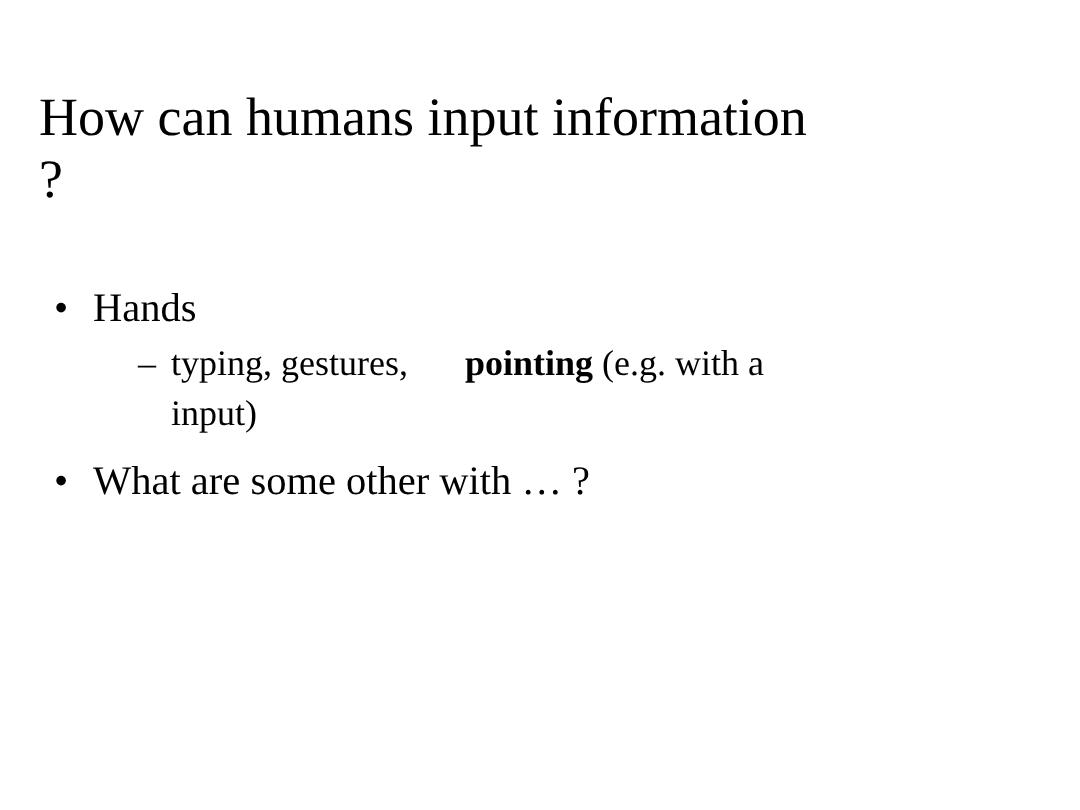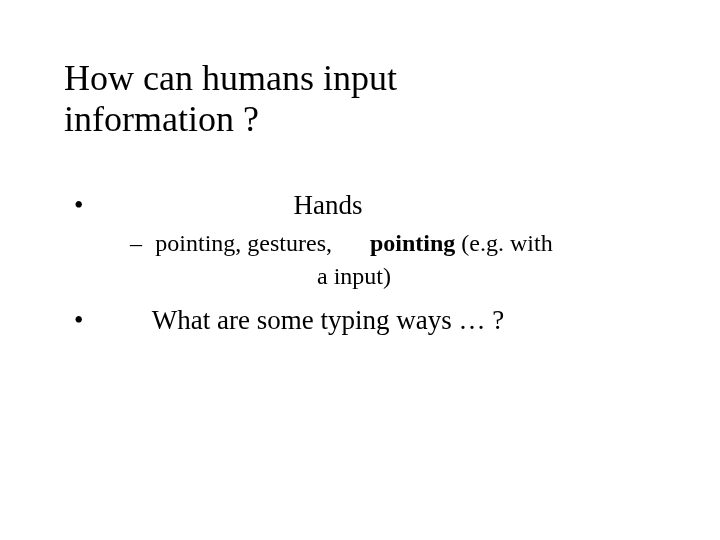--- a/index.html
+++ b/index.html
@@ -8,33 +8,32 @@
     width: 720px;
     height: 540px;
     background: #ffffff;
     font-family: "Times New Roman", Times, serif;
     color: #000;
   }
   .slide {
     box-sizing: border-box;
     width: 610px;
     height: 540px;
-    padding: 58px 54px 0 64px;
+    padding: 58px 54px 0 26px;
   }
   .title {
     font-size: 36px;
     font-weight: 400;
     margin: 0 0 46px 0;
     line-height: 1.15;
   }
   ul.level1 {
     list-style: none;
     margin: 0;
     padding: 0;
-    text-align: center;
   }
   ul.level1 > li {
     font-size: 27px;
     line-height: 1.35;
     position: relative;
     padding-left: 36px;
     margin: 0;
   }
   ul.level1 > li::before {
     content: "•";
@@ -68,25 +67,25 @@
 
 <div class="slide">
   <h1 class="title">How can humans input information ?</h1>
 
   <ul class="level1">
 
     <li>
       <span>Hands</span>
       <ul class="level2">
         <li>
-          <span>pointing, gestures, </span><b>pointing</b><span> (e.g. with a input)</span>
+          <span>typing, gestures, </span><b>pointing</b><span> (e.g. with a input)</span>
         </li>
       </ul>
     </li>
 
 
 
     <li>
-      <span>What are some typing ways … ?</span>
+      <span>What are some other with … ?</span>
     </li>
 
   </ul>
 </div>
 
 </body></html>

